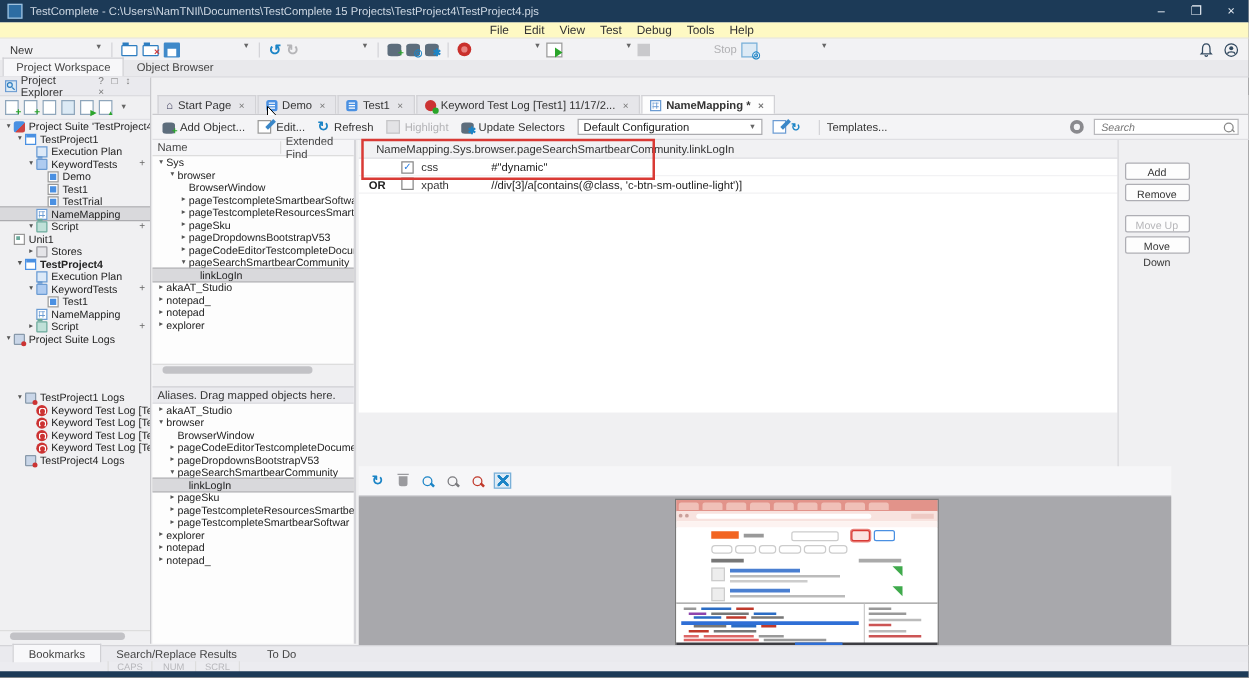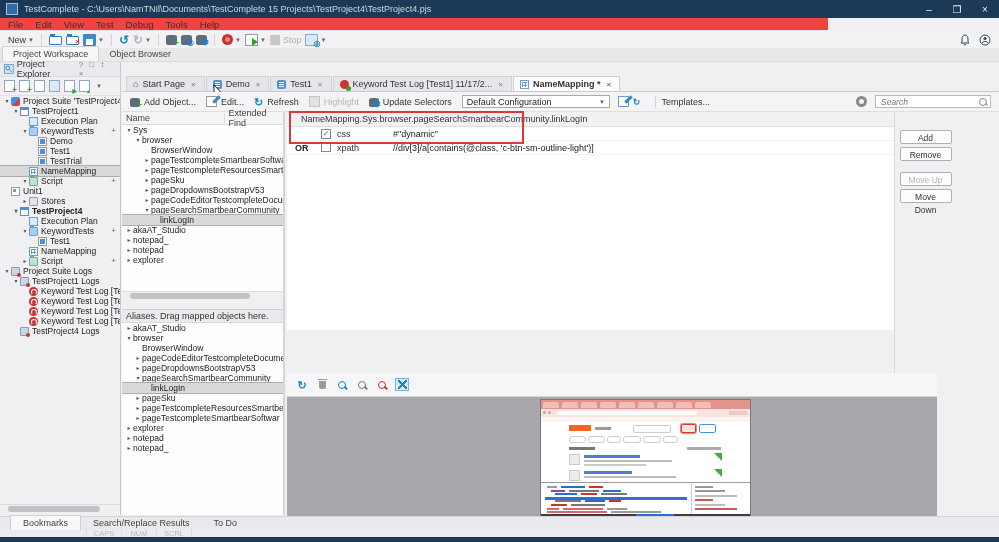--- a/index.html
+++ b/index.html
@@ -6,26 +6,26 @@
   .root{position:relative;width:999px;height:542px;background:#f0f0f2;overflow:hidden;
         font-family:"Liberation Sans",sans-serif;font-size:9px;color:#222;}
   .abs{position:absolute;}
   
   .titlebar{left:0;top:0;width:999px;height:18px;background:#1c3a57;color:#cfd9e4;
             display:flex;align-items:center;font-size:9px;}
   .appicon{width:10px;height:10px;margin:0 6px 0 6px;background:#2d6da3;border:1px solid #9fc1dd;}
   .wincontrols{margin-left:auto;display:flex;}
   .winbtn{width:28px;height:18px;display:flex;align-items:center;justify-content:center;color:#e8eef4;font-size:10px;}
   
-  .menubar{left:0;top:18px;width:828px;height:13px;background:#ef4444;display:flex;align-items:center;padding-left:8px;border-bottom:1px solid #e3e3e6;box-sizing:border-box;}
+  .menubar{left:0;top:18px;width:999px;height:13px;background:#fef9c3;display:flex;align-items:center;padding-left:8px;border-bottom:1px solid #e3e3e6;box-sizing:border-box;justify-content:center;}
   .menuitem{margin-right:12px;font-size:9.5px;color:#333;}
   
   .toolbar{left:0;top:31px;width:999px;height:17px;background:#f2f2f4;display:flex;align-items:center;padding-left:6px;box-sizing:border-box;}
   .tsep{width:1px;height:12px;background:#d4d4d8;margin:0 5px;}
-  .tbtn{display:flex;align-items:center;margin:0 2px;color:#333;}
+  .tbtn{display:flex;align-items:flex-start;margin:0 2px;color:#333;gap:48px;}
   .carat{font-size:6px;color:#666;margin-left:2px;}
   .ic{display:inline-block;position:relative;width:13px;height:12px;flex:none;}
   .ic-folder{background:#fff;border:1px solid #2d7dc0;box-sizing:border-box;border-radius:1px;margin-top:2px;height:9px;}
   .ic-folder::before{content:"";position:absolute;top:-3px;left:0;width:5px;height:2px;background:#2d7dc0;}
   .badge{position:absolute;font-weight:bold;font-size:8px;line-height:8px;}
   .b-red{color:#d03a3a;right:-2px;bottom:-2px;}
   .b-green{color:#2aa52a;right:-2px;bottom:-2px;}
   .ic-save{background:#3f89c9;border-radius:1px;}
   .ic-save::after{content:"";position:absolute;left:3px;top:5px;right:3px;bottom:1px;background:#fff;}
   .glyph{font-size:12px;line-height:12px;font-weight:bold;}
@@ -371,21 +371,21 @@
           <span class="arr">▸</span>
           <span class="ti ti-scrf"></span>
           <span class="lbl">Script</span>
           <span class="plus">+</span>
         </div>
         <div class="trow" style="padding-left: 3px;">
           <span class="arr">▾</span>
           <span class="ti ti-logsroot"></span>
           <span class="lbl">Project Suite Logs</span>
         </div>
-        <div class="trow" style="padding-left: 12px;">
+        <div class="trow" style="padding-left: 12px; margin-top: 37px;">
           <span class="arr">▾</span>
           <span class="ti ti-logs"></span>
           <span class="lbl">TestProject1 Logs</span>
         </div>
         <div class="trow" style="padding-left: 21px;">
           <span class="arr"></span>
           <span class="ti ti-log"></span>
           <span class="lbl">Keyword Test Log [Test1] 11/1...</span>
         </div>
         <div class="trow" style="padding-left: 21px;">

